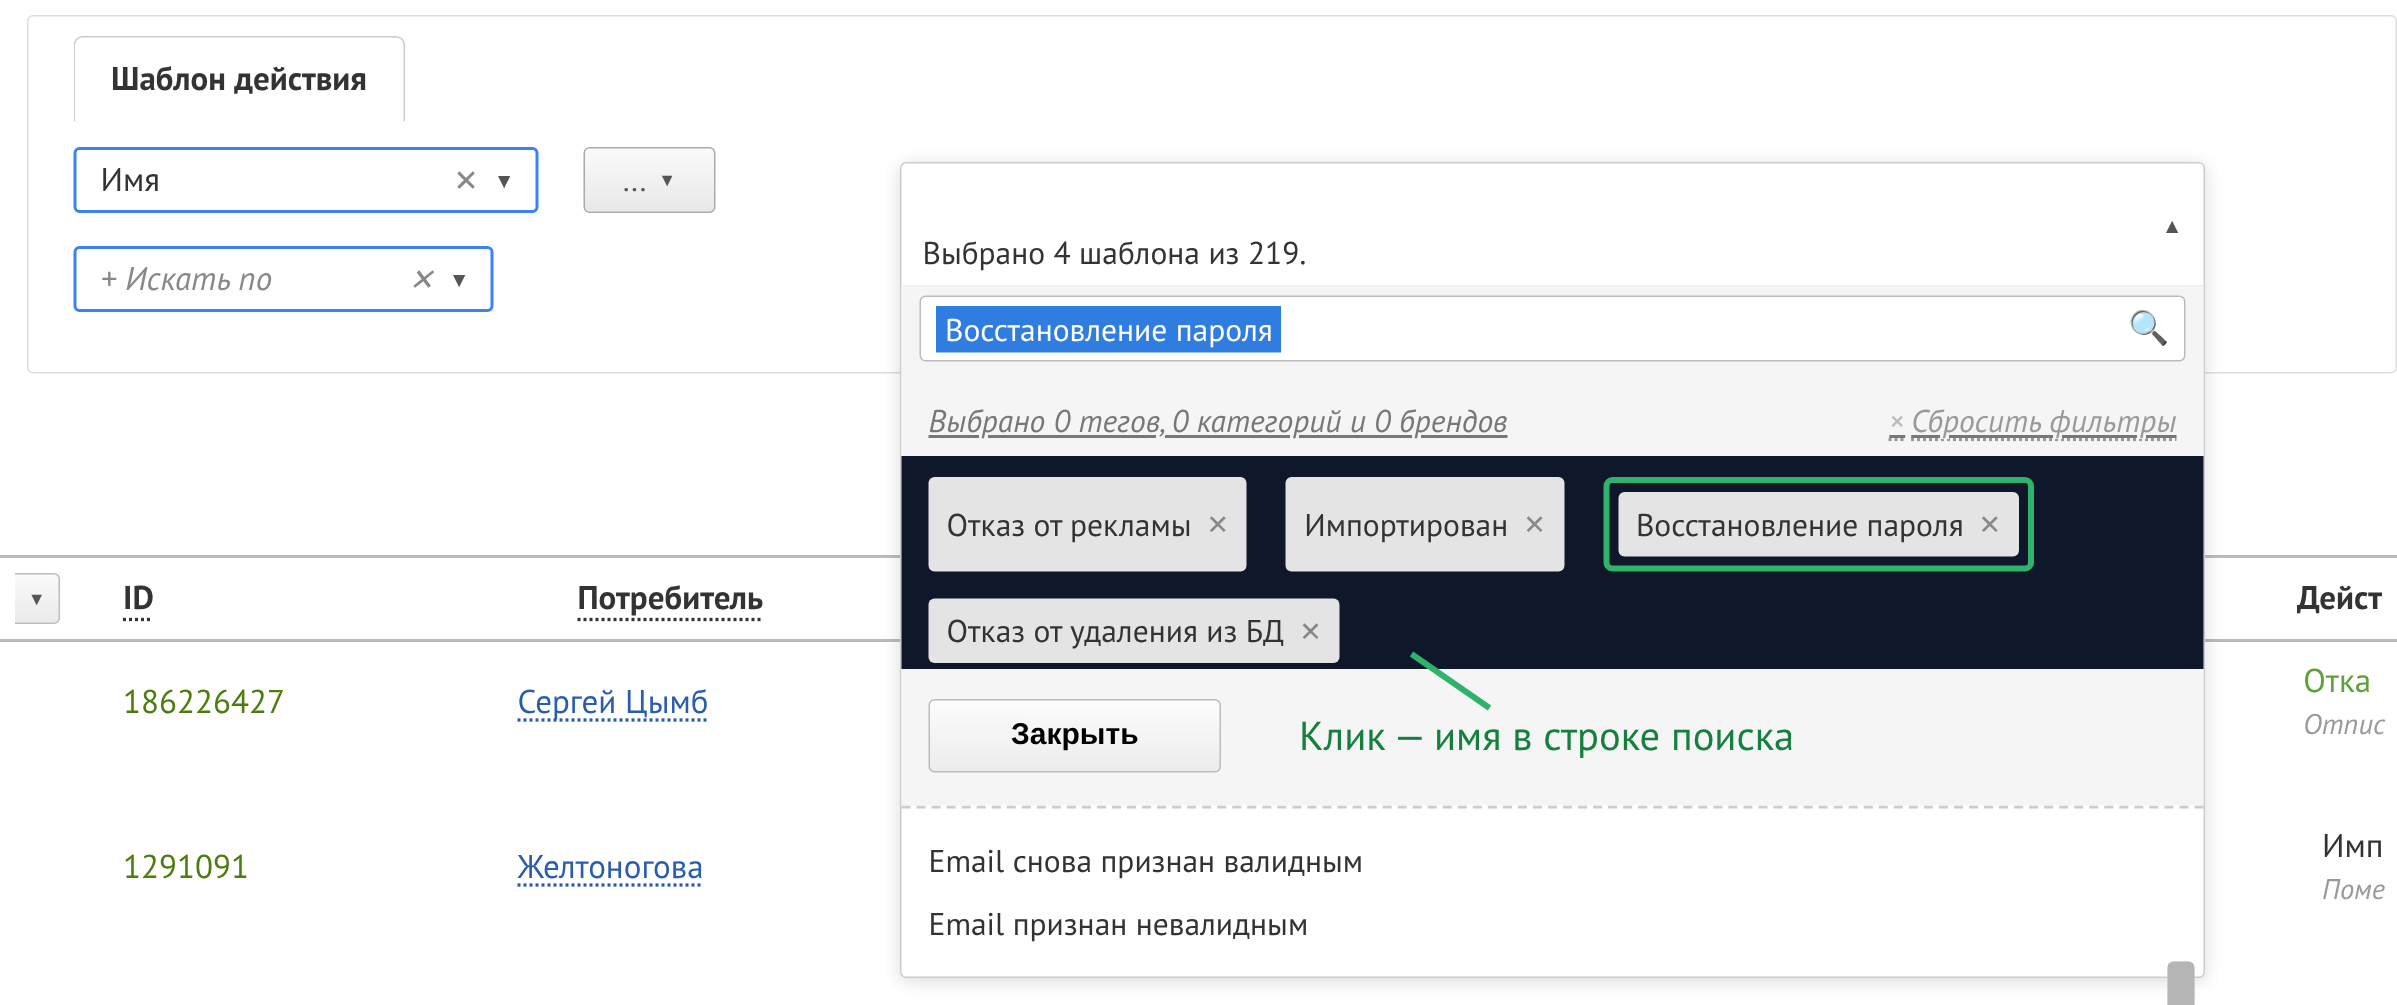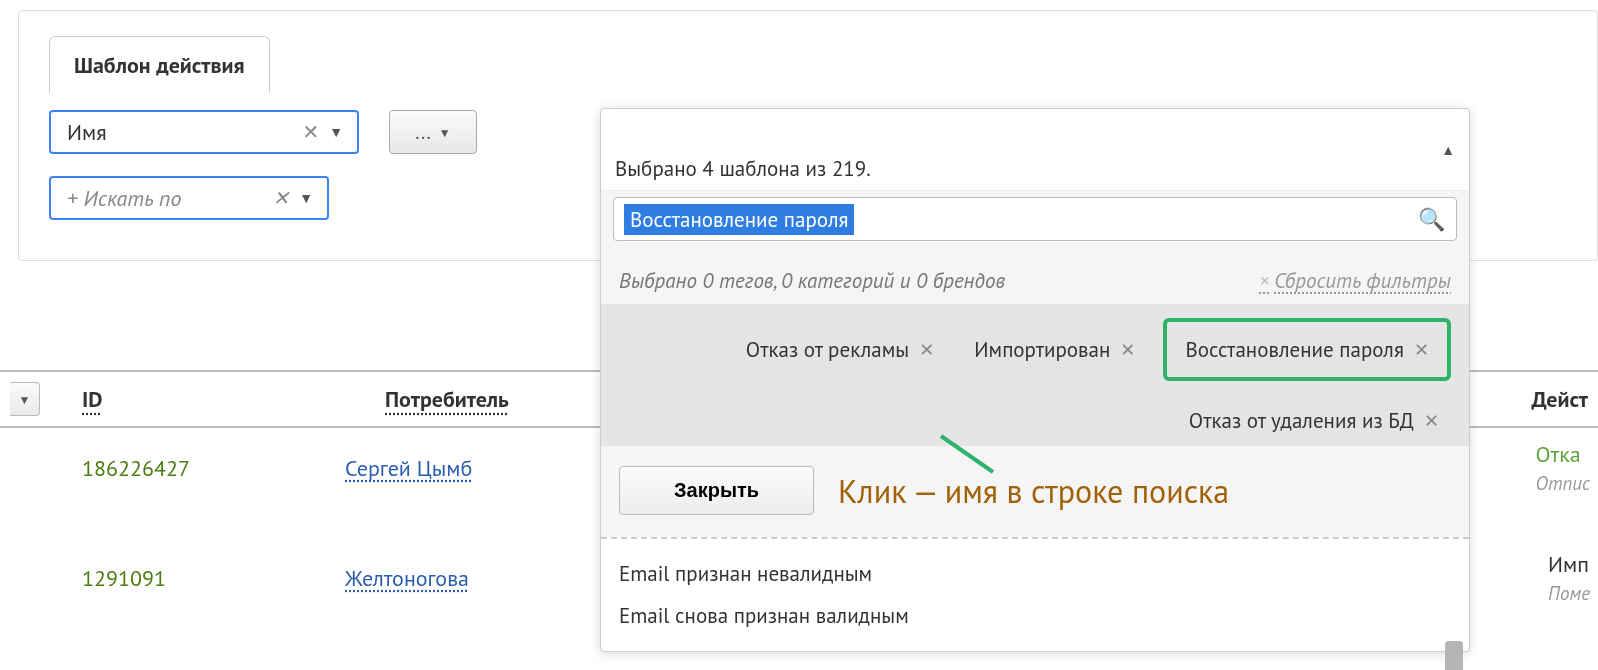--- a/index.html
+++ b/index.html
@@ -1,20 +1,20 @@
 <!DOCTYPE html>
 <html><head>
 <meta charset="utf-8">
 <style>
   * { box-sizing: border-box; margin: 0; padding: 0; }
   body { font-family: "PT Sans", "Segoe UI", Arial, sans-serif; font-size: 20px; color: #333; background: #fff; width: 1598px; height: 670px; position: relative; overflow: hidden; }
 
   .panel { position: absolute; left: 18px; top: 10px; width: 1580px; border: 1px solid #ddd; background: #fff; border-radius: 4px; padding: 0 30px 40px 30px; }
 
-  .tab { display: inline-block; margin-top: 24px; padding: 14px 24px; border: 1px solid #ccc; border-bottom: none; border-radius: 6px 6px 0 0; font-weight: bold; font-size: 22px; background: #fff; position: relative; top: 1px; }
+  .tab { display: inline-block; margin-top: 12px; padding: 14px 24px; border: 1px solid #ccc; border-bottom: none; border-radius: 6px 6px 0 0; font-weight: bold; font-size: 22px; background: #fff; position: relative; top: 1px; }
 
   .filter-row { display: flex; align-items: center; gap: 30px; margin-top: 18px; }
 
   .combo { display: flex; align-items: center; border: 2px solid #3b82f6; border-radius: 4px; background: #fff; height: 44px; padding: 0 10px 0 16px; font-size: 22px; }
   .combo.name { width: 310px; }
   .combo .label { flex: 1; }
   .combo .x { color: #888; font-size: 20px; padding: 0 6px; cursor: pointer; }
   .combo .caret { color: #555; font-size: 14px; padding: 0 4px; cursor: pointer; }
 
   .ops-btn { display: flex; align-items: center; justify-content: center; gap: 8px; border: 1px solid #aaa; border-radius: 4px; height: 44px; width: 88px; background: linear-gradient(#fafafa,#e8e8e8); font-size: 20px; color: #555; cursor: pointer; }
@@ -42,33 +42,33 @@
 
   
   .dd { position: absolute; left: 600px; top: 108px; width: 870px; background: #fff; border: 1px solid #ccc; border-radius: 4px; box-shadow: 0 2px 12px rgba(0,0,0,0.15); z-index: 10; }
   .dd-header { display: flex; align-items: center; padding: 8px 14px; font-size: 21px; }
   .dd-header .txt { flex: 1; margin-top: 38px; }
   .dd-header .caret-up { font-size: 14px; color: #555; cursor: pointer; }
   .dd-search-wrap { padding: 6px 12px 12px 12px; background: #f5f5f5; border-top: 1px solid #eee; }
   .dd-search { display: flex; align-items: center; border: 1px solid #bbb; border-radius: 4px; background: #fff; height: 44px; padding: 0 10px; }
   .dd-search .sel-text { background: #2f7de1; color: #fff; padding: 2px 6px; font-size: 21px; }
   .dd-search .mag { color: #888; font-size: 22px; }
-  .dd-tags-info { padding: 14px 18px 10px 18px; font-style: italic; color: #777; font-size: 21px; display: flex; align-items: center; gap: 14px; background: #f5f5f5; }
+  .dd-tags-info { padding: 14px 18px 10px 18px; font-style: italic; color: #777; font-size: 21px; display: flex; align-items: center; gap: 14px; background: #f5f5f5; text-decoration: underline; }
   .dd-tags-info .reset { color: #999; text-decoration: underline; text-decoration-style: dotted; text-underline-offset: 4px; cursor: pointer; font-style: italic; }
   .dd-tags-info .reset-x { color: #bbb; font-style: normal; margin-right: 4px; }
 
-  .chips { padding: 14px 18px 4px 18px; display: flex; flex-wrap: wrap; gap: 18px 16px; background: #e5e5e5; justify-content: flex-end; }
+  .chips { padding: 14px 18px 4px 18px; display: flex; flex-wrap: wrap; gap: 18px 26px; background: #0f172a; }
   .chip { display: inline-flex; align-items: center; gap: 10px; background: #e4e4e4; border-radius: 4px; padding: 8px 12px; font-size: 21px; }
   .chip .cx { color: #888; cursor: pointer; font-size: 18px; }
   .chip.hl-wrap { border: 4px solid #2fb26a; border-radius: 6px; padding: 6px; background: transparent; }
   .chip.hl-wrap .inner { display: inline-flex; align-items: center; gap: 10px; background: #e4e4e4; border-radius: 4px; padding: 8px 12px; }
 
-  .close-row { padding: 20px 18px 22px 18px; display: flex; align-items: center; gap: 24px; background: #f5f5f5; position: relative; }
+  .close-row { padding: 20px 18px 22px 18px; display: flex; align-items: center; gap: 52px; background: #f5f5f5; position: relative; }
   .close-btn { padding: 12px 54px; border: 1px solid #bbb; border-radius: 4px; background: linear-gradient(#fcfcfc,#ececec); font-weight: bold; font-size: 20px; cursor: pointer; }
-  .annot { font-size: 32px; color: #a16207; white-space: nowrap; }
+  .annot { font-size: 27px; color: #15803d; white-space: nowrap; }
 
   .arrow-svg { position: absolute; left: 336px; top: -14px; width: 60px; height: 46px; }
   .arrow-svg line { stroke: #2fb26a; stroke-width: 4; }
 
   .dd-divider { border-top: 2px dashed #ccc; margin: 0; }
   .dd-list { padding: 14px 18px; font-size: 21px; line-height: 2.0; max-height: 120px; overflow: hidden; position: relative; }
   .dd-list-item { cursor: pointer; }
   .dd-scroll { position: absolute; right: 6px; top: 532px; width: 18px; height: 96px; background: #ddd; border-radius: 4px; }
   .dd-scroll-thumb { position: absolute; right: 6px; top: 532px; width: 18px; height: 54px; background: #b5b5b5; border-radius: 4px; }
 </style>
@@ -172,18 +172,18 @@
     <button class="close-btn">
       <span>Закрыть</span>
     </button>
     <svg class="arrow-svg">
         <line x1="4" y1="4" x2="56" y2="40"></line>
       </svg>
     <span class="annot">Клик — имя в строке поиска</span>
   </div>
   <div class="dd-divider"></div>
   <div class="dd-list">
+    <div class="dd-list-item">Email снова признан валидным</div>
     <div class="dd-list-item">Email признан невалидным</div>
-    <div class="dd-list-item">Email снова признан валидным</div>
   </div>
   <div class="dd-scroll"></div>
   <div class="dd-scroll-thumb"></div>
 </div>
 
 </body></html>

